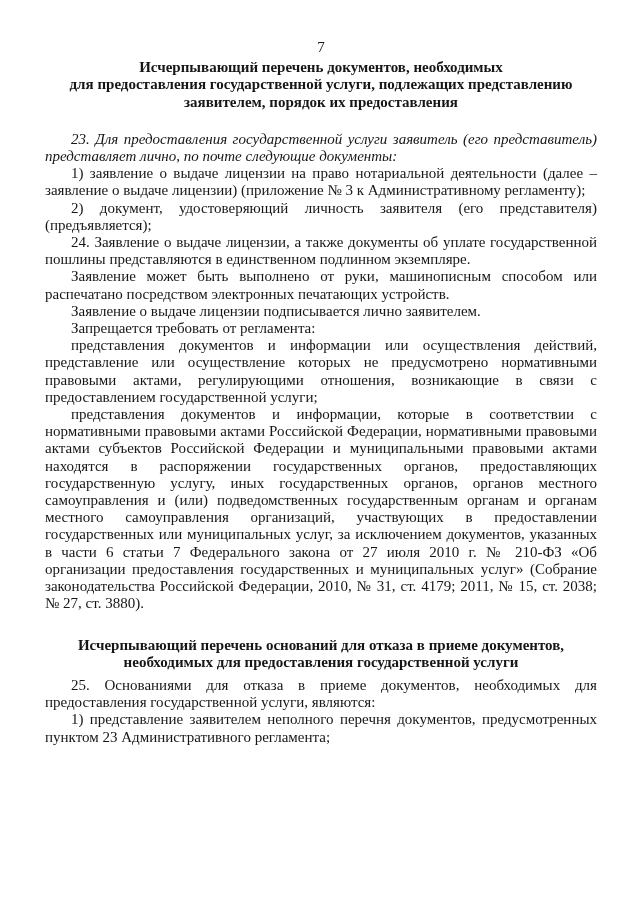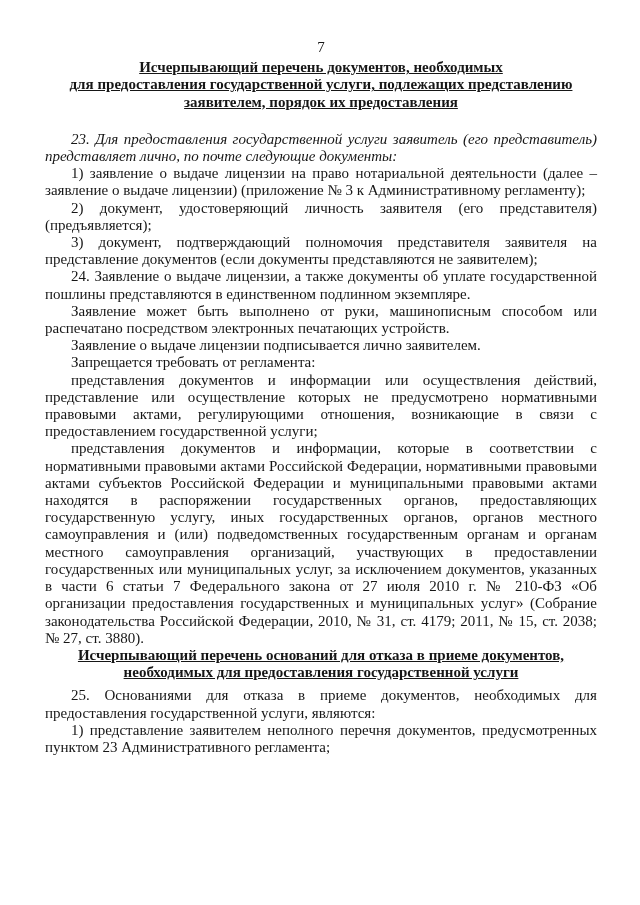--- a/index.html
+++ b/index.html
@@ -24,32 +24,32 @@
     text-align: center;
     margin: 0 0 3px 0;
   }
   .doc-heading {
     font-weight: bold;
     text-align: center;
     margin: 0;
   }
   .doc-heading .hline {
     white-space: nowrap;
-    text-decoration: underline;
   }
   p.body {
     margin: 0;
     text-align: justify;
     text-indent: 26px;
   }
   p.body.first-after-heading {
     margin-top: 20px;
     font-style: italic;
   }
   .doc-heading.second {
+    margin-top: 24px;
   }
   p.body.after-second-heading {
     margin-top: 6px;
   }
 </style>
 </head>
 <body>
 
 <div class="page">
 
@@ -58,21 +58,20 @@
   <div class="doc-heading">
     <div class="hline">Исчерпывающий перечень документов, необходимых</div>
     <div class="hline">для предоставления государственной услуги, подлежащих представлению</div>
     <div class="hline">заявителем, порядок их предоставления</div>
   </div>
 
   <p class="body first-after-heading">23. Для предоставления государственной услуги заявитель (его представитель) представляет лично, по почте следующие документы:</p>
 
   <p class="body">1) заявление о выдаче лицензии на право нотариальной деятельности (далее – заявление о выдаче лицензии) (приложение № 3 к Административному регламенту);</p>
   <p class="body">2) документ, удостоверяющий личность заявителя (его представителя) (предъявляется);</p>
-  <p class="body">3) документ, подтверждающий полномочия представителя заявителя на представление документов (если документы представляются не заявителем);</p>
 
   <p class="body">24. Заявление о выдаче лицензии, а также документы об уплате государственной пошлины представляются в единственном подлинном экземпляре.</p>
   <p class="body">Заявление может быть выполнено от руки, машинописным способом или распечатано посредством электронных печатающих устройств.</p>
   <p class="body">Заявление о выдаче лицензии подписывается лично заявителем.</p>
   <p class="body">Запрещается требовать от регламента:</p>
   <p class="body">представления документов и информации или осуществления действий, представление или осуществление которых не предусмотрено нормативными правовыми актами, регулирующими отношения, возникающие в связи с предоставлением государственной услуги;</p>
   <p class="body">представления документов и информации, которые в соответствии с нормативными правовыми актами Российской Федерации, нормативными правовыми актами субъектов Российской Федерации и муниципальными правовыми актами находятся в распоряжении государственных органов, предоставляющих государственную услугу, иных государственных органов, органов местного самоуправления и (или) подведомственных государственным органам и органам местного самоуправления организаций, участвующих в предоставлении государственных или муниципальных услуг, за исключением документов, указанных в части 6 статьи 7 Федерального закона от 27 июля 2010 г. № 210-ФЗ «Об организации предоставления государственных и муниципальных услуг» (Собрание законодательства Российской Федерации, 2010, № 31, ст. 4179; 2011, № 15, ст. 2038; № 27, ст. 3880).</p>
 
   <div class="doc-heading second">
     <div class="hline">Исчерпывающий перечень оснований для отказа в приеме документов,</div>

